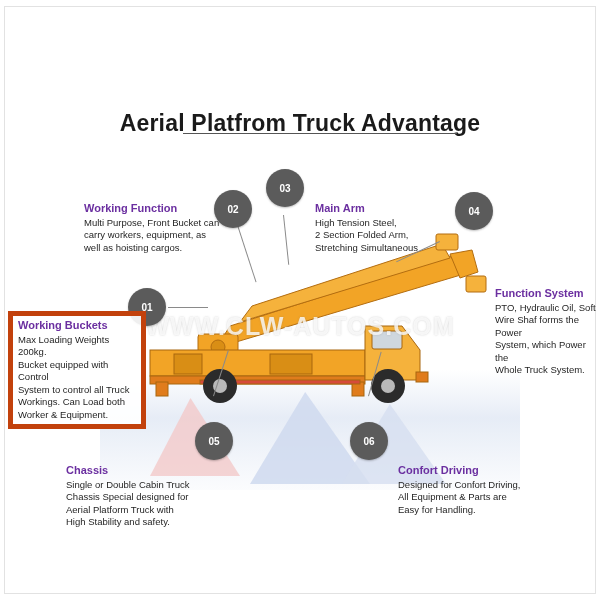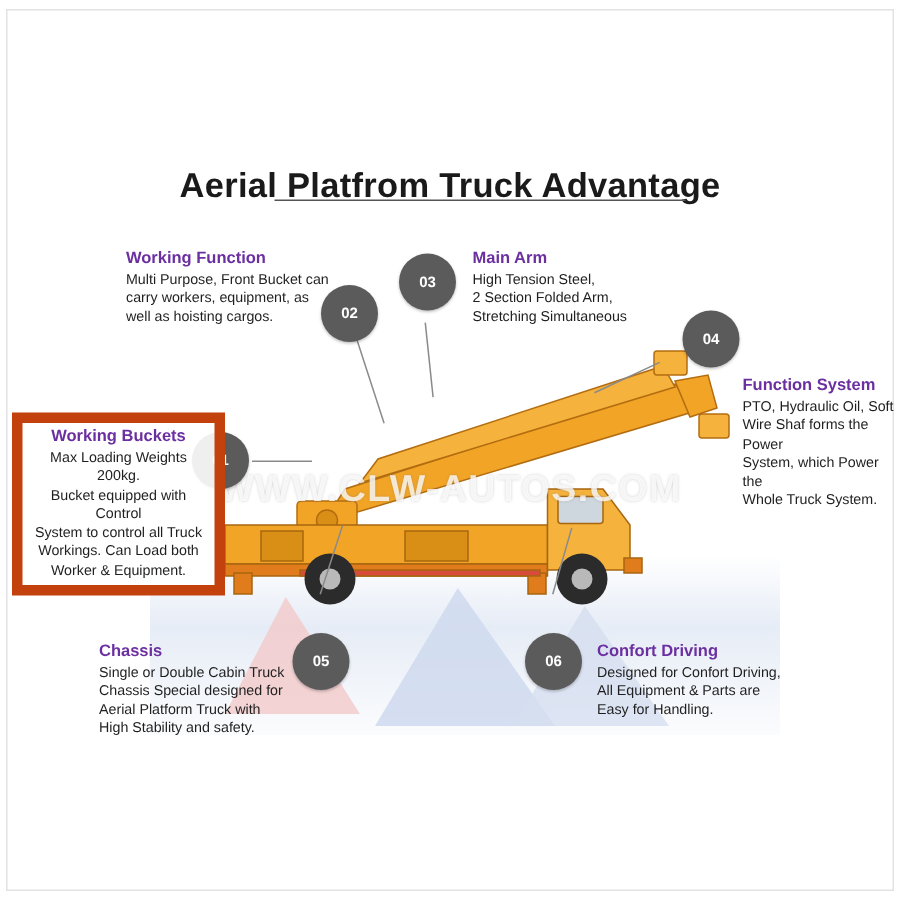--- a/index.html
+++ b/index.html
@@ -130,36 +130,36 @@
     justify-content: center;
     box-shadow: 0 1px 2px rgba(0,0,0,0.25);
   }
 
   
   .callout {
     position: absolute;
     font-size: 9.5px;
     line-height: 12.5px;
     color: #222222;
+    margin-top: 36px;
   }
   .callout h4 {
     margin: 0 0 2px 0;
     font-size: 11px;
     font-weight: bold;
     color: #6b2fa0;
   }
   .callout .body {
     white-space: pre-line;
     color: #1f1f1f;
   }
   .callout.boxed {
-    border: 7px solid #c2410c;
+    border: 5px solid #c2410c;
     padding: 3px 5px;
     background: rgba(255,255,255,0.9);
-    text-align: center;
   }
 
   
   .conn {
     position: absolute;
     background: #8a8a8a;
     height: 1px;
     transform-origin: 0 0;
   }
 </style>
@@ -233,21 +233,21 @@
 
   <div class="badge" style="left:128px; top:288px; background:#5b5b5b;">
     <span>01</span>
   </div>
   <div class="badge" style="left:214px; top:190px; background:#5b5b5b;">
     <span>02</span>
   </div>
   <div class="badge" style="left:266px; top:169px; background:#5b5b5b;">
     <span>03</span>
   </div>
-  <div class="badge" style="left:455px; top:207px; background:#5b5b5b;">
+  <div class="badge" style="left:455px; top:192px; background:#5b5b5b;">
     <span>04</span>
   </div>
   <div class="badge" style="left:195px; top:422px; background:#5b5b5b;">
     <span>05</span>
   </div>
   <div class="badge" style="left:350px; top:422px; background:#5b5b5b;">
     <span>06</span>
   </div>
 
   <div class="callout boxed" style="left:8px; top:275px; width:118px;">

